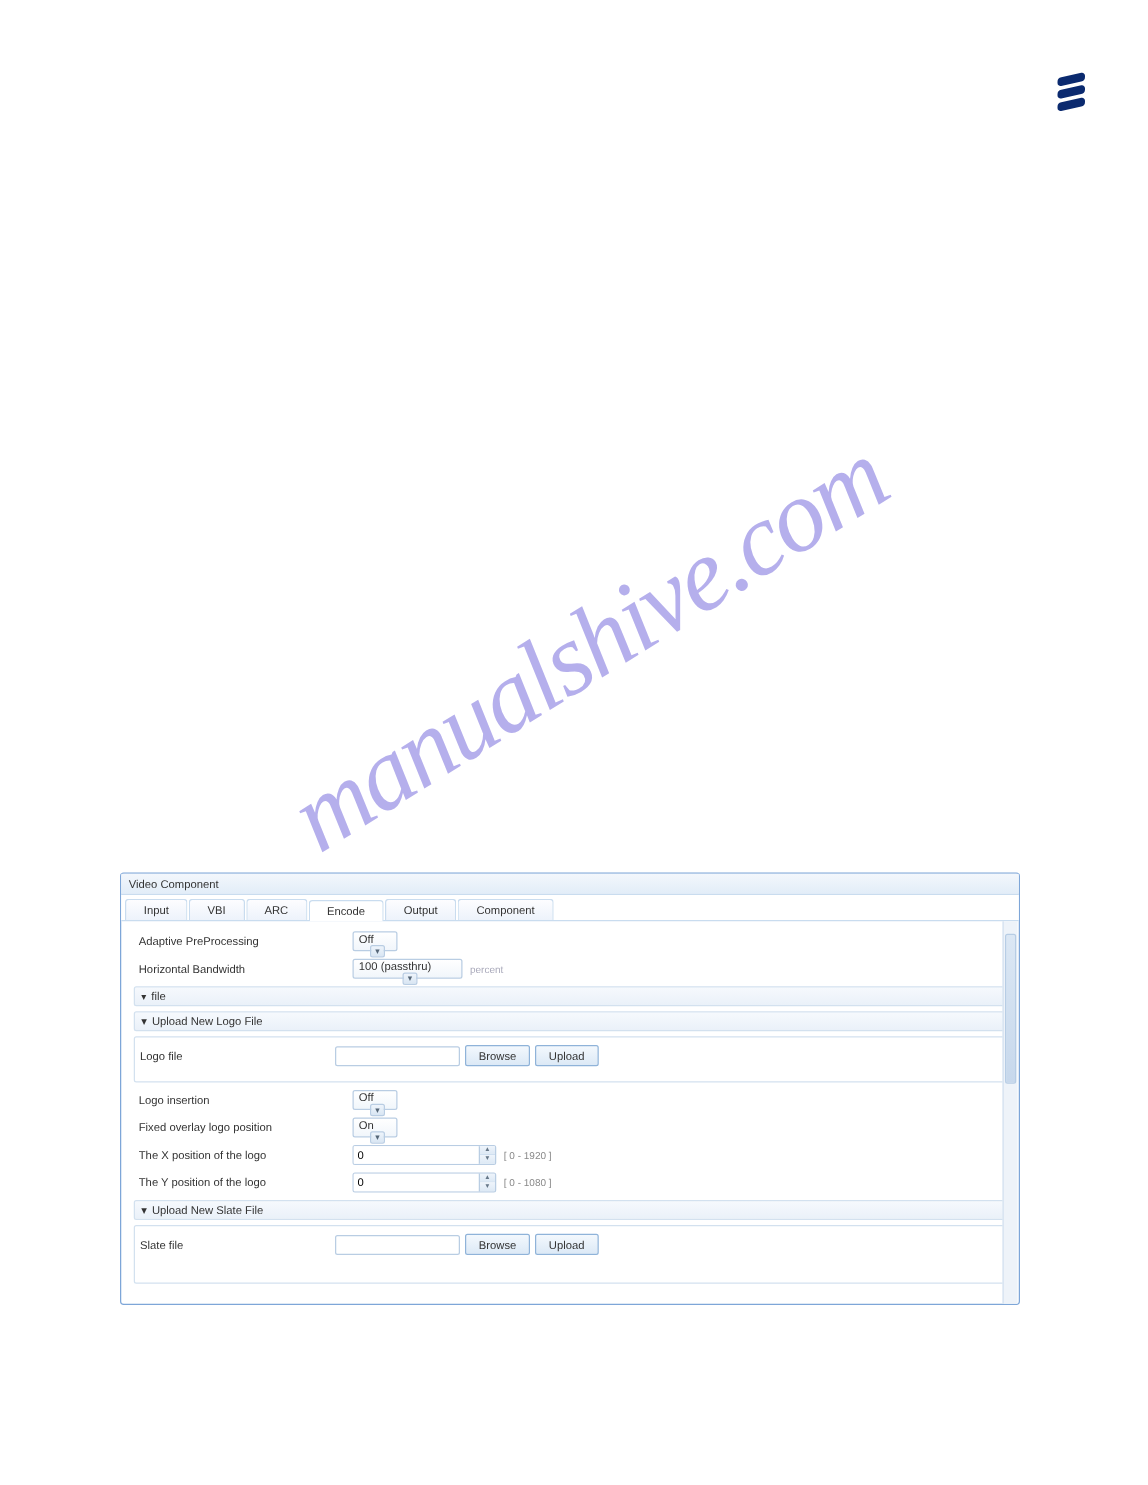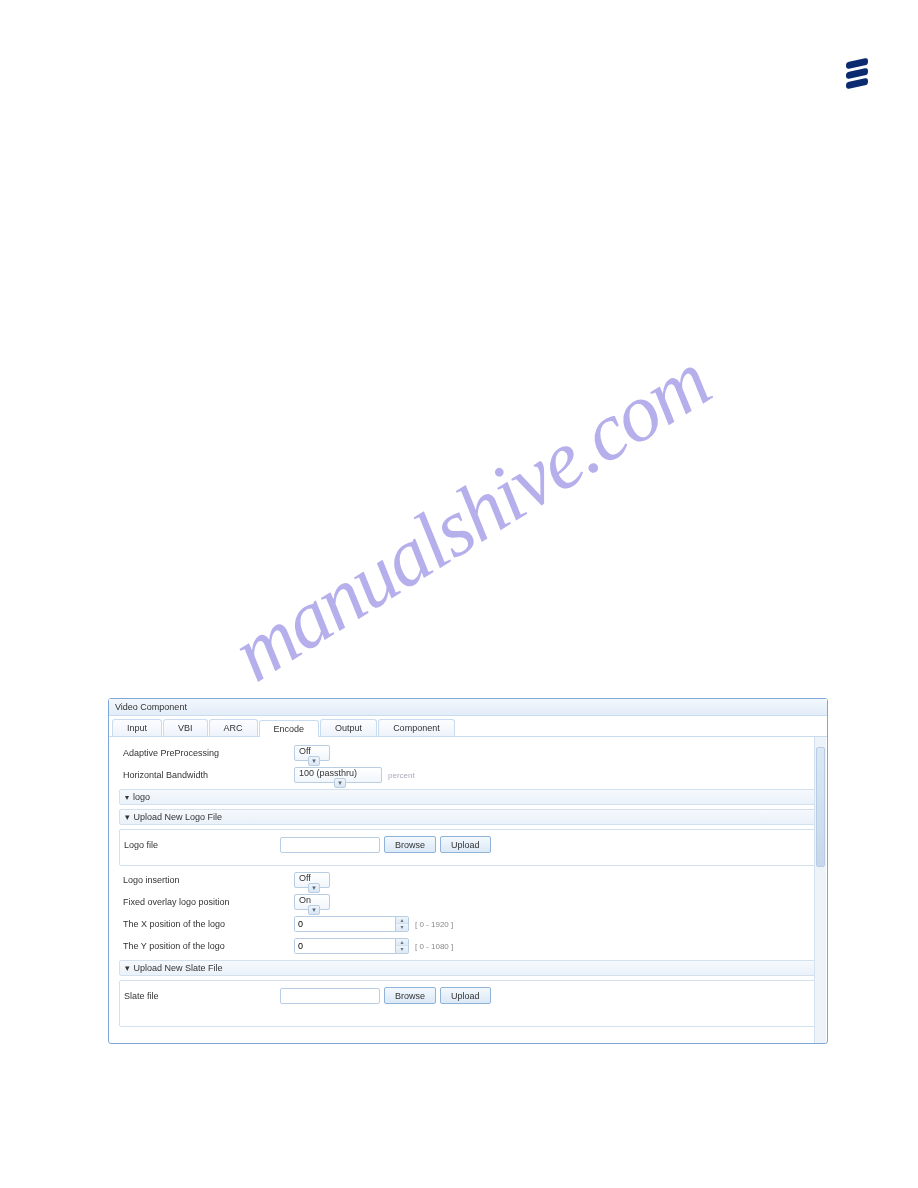--- a/index.html
+++ b/index.html
@@ -32,21 +32,21 @@
     color: rgba(120,110,220,0.55);
     font-family: Georgia, 'Times New Roman', serif;
     font-style: italic;
     transform: rotate(-32deg);
     pointer-events: none;
     letter-spacing: -2px;
   }
   .panel-wrap {
     position: absolute;
     top: 698px;
-    left: 108px;
+    left: 96px;
     width: 720px;
     border: 1px solid #7ea6d8;
     border-radius: 3px;
     background: #fff;
     font-size: 9px;
     color: #333;
   }
   .panel-title {
     background: linear-gradient(#f3f7fc,#e2edf8);
     border-bottom: 1px solid #c9dcef;
@@ -242,21 +242,21 @@
       <span class="lbl">Horizontal Bandwidth</span>
       <span class="select wide">
         <span class="val">100 (passthru)</span>
         <span class="sel-btn">▾</span>
       </span>
       <span class="hint">percent</span>
     </div>
 
     <div class="section-hdr">
       <span class="tri">▾</span>
-      <span>logo</span>
+      <span>file</span>
     </div>
 
     <div class="sub-hdr">
       <span class="tri">▾</span>
       <span>Upload New Logo File</span>
     </div>
 
     <div class="inset">
       <div class="row">
         <span class="lbl" style="width:160px">Logo file</span>

